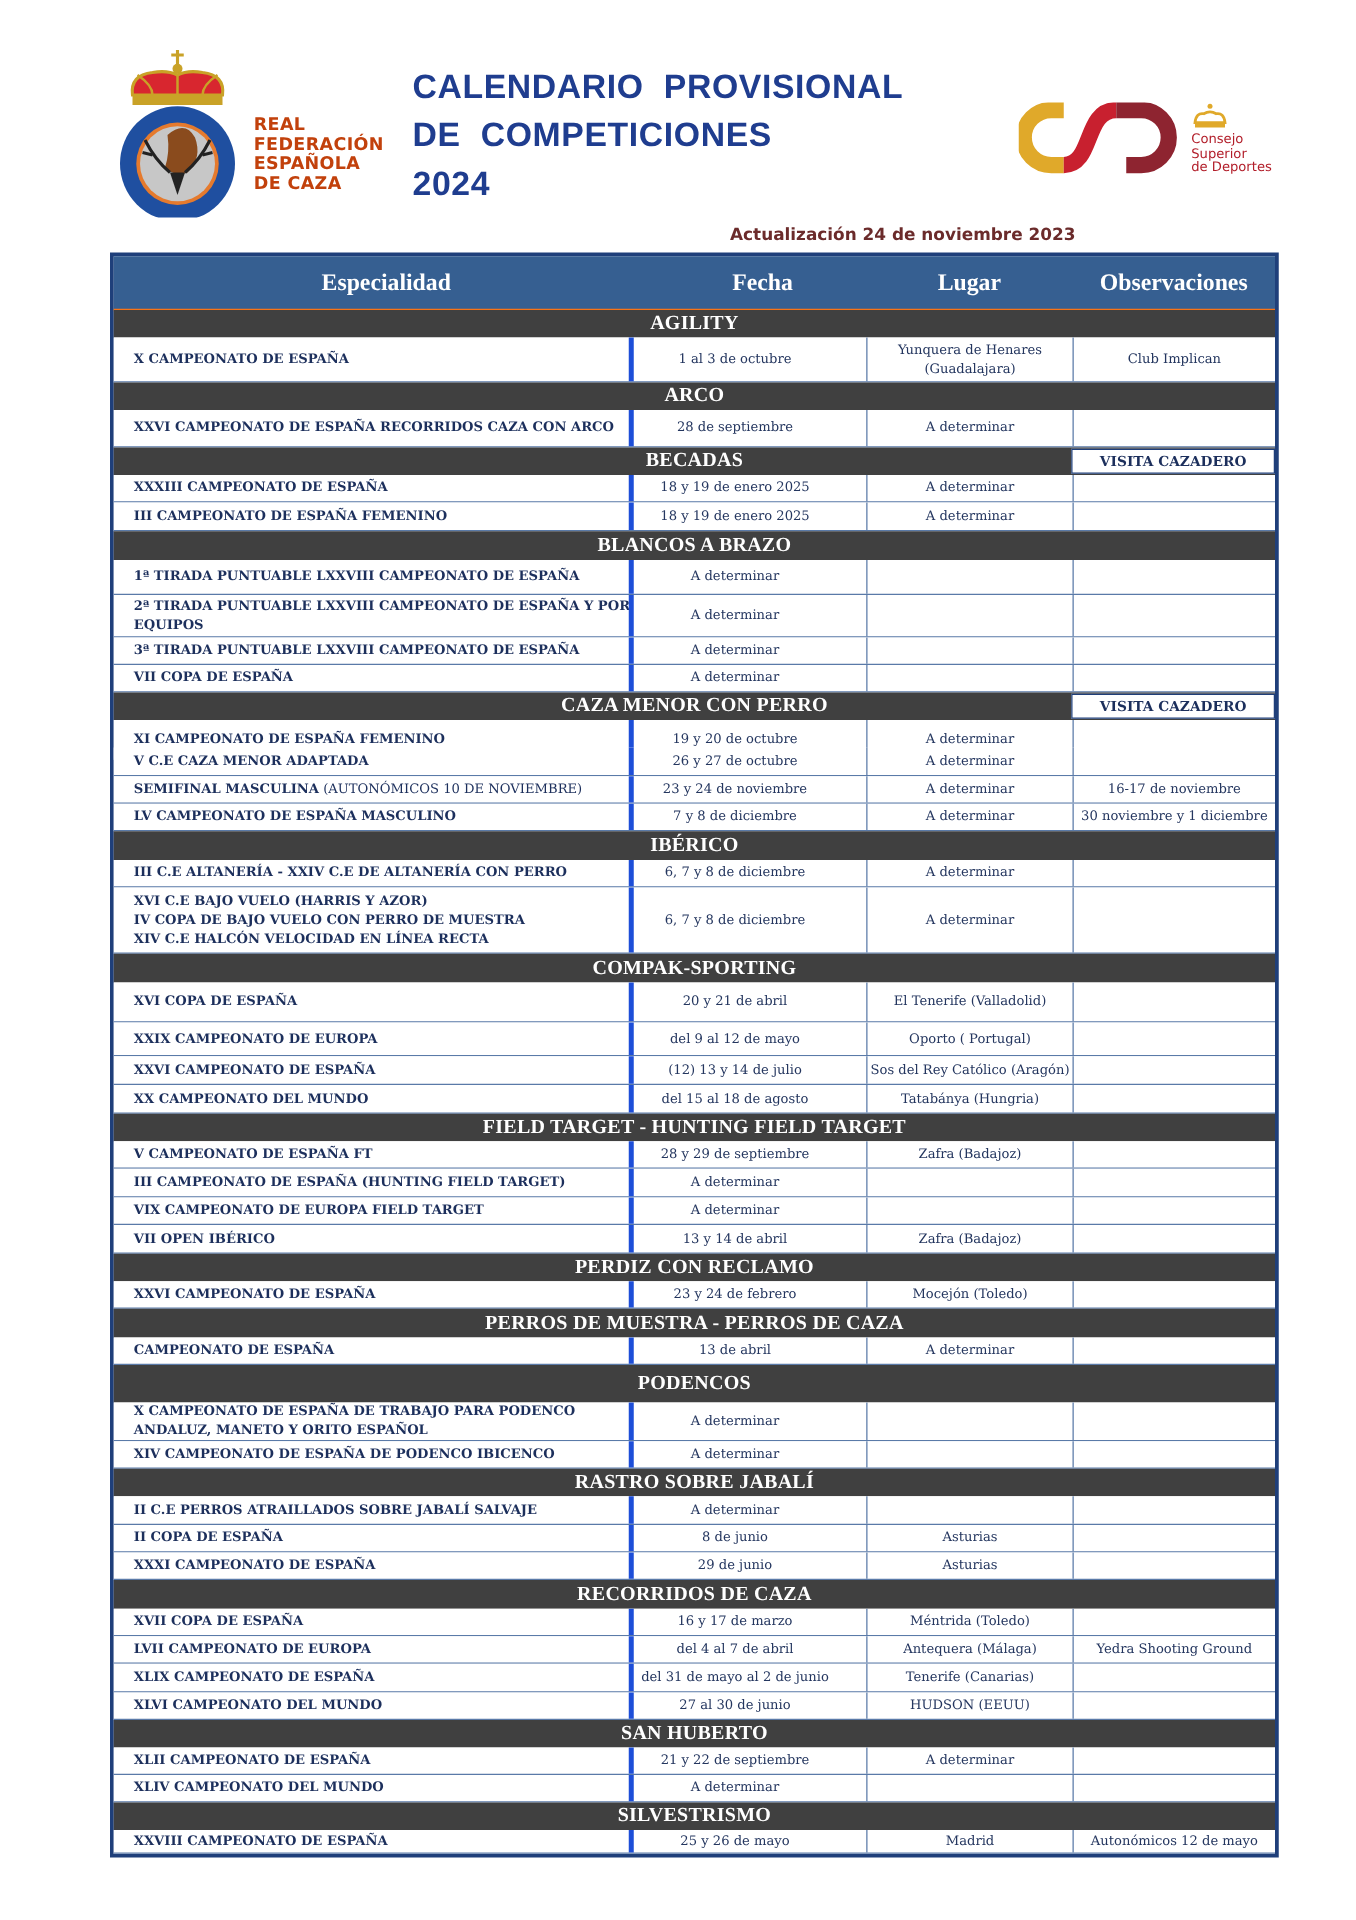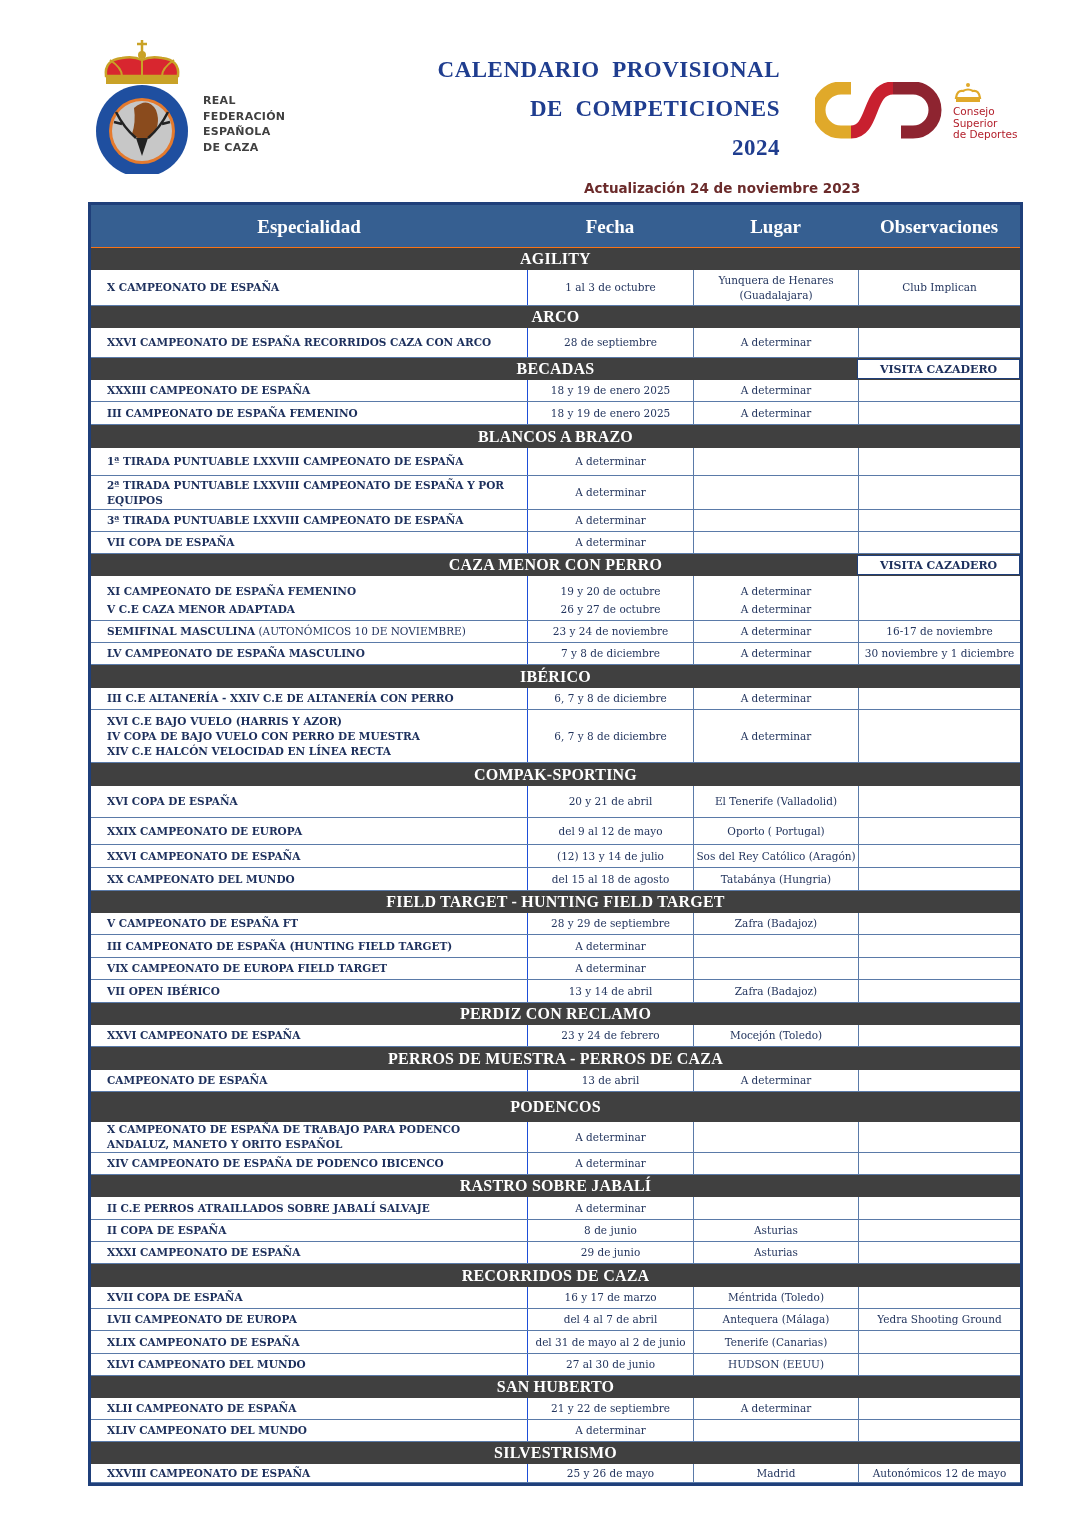--- a/index.html
+++ b/index.html
@@ -2,44 +2,44 @@
 <html><head>
 <meta charset="utf-8">
 <style>
   * { box-sizing: border-box; margin: 0; padding: 0; }
   html, body { width: 1085px; height: 1536px; background: #ffffff; overflow: hidden; }
   body { position: relative; font-family: "DejaVu Serif", "Liberation Serif", serif; color: #1c2f5c; }
 
   
   .rfec-logo { position: absolute; left: 92px; top: 38px; width: 235px; height: 136px; }
   .rfec-emblem { position: absolute; left: 0; top: 0; width: 100px; height: 136px; }
-  .rfec-text { position: absolute; left: 111px; top: 55px; font-family: "DejaVu Sans", "Liberation Sans", sans-serif; font-weight: bold; font-size: 11px; line-height: 15.5px; color: #404040; letter-spacing: 0.3px; }
+  .rfec-text { position: absolute; left: 111px; top: 55px; font-family: "DejaVu Sans", "Liberation Sans", sans-serif; font-weight: bold; font-size: 14px; line-height: 15.5px; color: #c2410c; letter-spacing: 0.3px; }
   .rfec-text div { white-space: nowrap; }
 
-  .doc-title { position: absolute; left: 330px; top: 50px; width: 450px; text-align: right; font-family: Liberation Serif, serif; font-weight: bold; color: #1f3d8f; font-size: 23px; line-height: 39px; letter-spacing: 0.5px; }
+  .doc-title { position: absolute; left: 330px; top: 50px; width: 450px; text-align: left; font-family: Liberation Sans, sans-serif; font-weight: bold; color: #1f3d8f; font-size: 27px; line-height: 39px; letter-spacing: 0.5px; }
   .doc-title div { white-space: pre; }
 
   .csd-logo { position: absolute; left: 815px; top: 82px; width: 210px; height: 62px; }
   .csd-text { position: absolute; left: 138px; top: 24px; font-family: "DejaVu Sans", "Liberation Sans", sans-serif; font-size: 10.5px; line-height: 11.5px; color: #b21e2a; white-space: nowrap; }
 
   .update-note { position: absolute; left: 584px; top: 180px; font-family: "DejaVu Sans", "Liberation Sans", sans-serif; font-weight: bold; font-size: 13.5px; color: #6b2b2b; white-space: nowrap; }
 
   
   .table { position: absolute; left: 88px; top: 202px; width: 935px; height: 1284px; border: 3px solid #1f3f7a; background: #ffffff; }
   .hdr { position: absolute; left: 0; top: 0; width: 929px; height: 44px; background: #365f91; border-bottom: 2px solid #f97316; }
   .hdr span { position: absolute; top: 0; height: 44px; line-height: 44px; color: #ffffff; font-weight: bold; font-size: 19px; text-align: center; font-family: "Liberation Serif", "DejaVu Serif", serif; }
 
   .sec { position: absolute; left: 0; width: 929px; background: #404040; }
   .sec .sec-title { position: absolute; left: 0; width: 929px; top: 0; bottom: 0; display: flex; align-items: center; justify-content: center; color: #ffffff; font-weight: bold; font-size: 16px; font-family: "Liberation Serif", "DejaVu Serif", serif; letter-spacing: 0.2px; }
   .sec .sec-note { position: absolute; left: 766px; width: 163px; top: 1px; bottom: 1px; background: #ffffff; border: 1px solid #1f3f7a; display: flex; align-items: center; justify-content: center; color: #1c2f5c; font-weight: bold; font-size: 11px; font-family: "DejaVu Serif", serif; }
 
   .row { position: absolute; left: 0; width: 929px; background: #ffffff; border-bottom: 1px solid #5a7aa8; }
   .cell { position: absolute; top: 0; bottom: 0; display: flex; align-items: center; font-size: 10.5px; line-height: 15px; }
   .c-esp { left: 0; width: 436px; padding-left: 16px; padding-right: 10px; font-weight: bold; font-size: 10.5px; color: #1c2f5c; }
-  .c-fec { left: 436px; width: 166px; justify-content: center; text-align: center; border-left: 1px solid #1d4ed8; color: #24365f; }
+  .c-fec { left: 412px; width: 166px; justify-content: center; text-align: center; border-left: 4px solid #1d4ed8; color: #24365f; }
   .c-lug { left: 602px; width: 165px; justify-content: center; text-align: center; border-left: 1px solid #5a7aa8; color: #24365f; }
   .c-obs { left: 767px; width: 162px; justify-content: center; text-align: center; border-left: 1px solid #5a7aa8; color: #24365f; }
   .c-esp .norm { font-weight: normal; }
   .multiline { flex-direction: column; align-items: flex-start; justify-content: center; }
 </style>
 </head>
 <body>
 
 <div class="rfec-logo">
   <svg class="rfec-emblem" viewBox="0 0 100 136">

